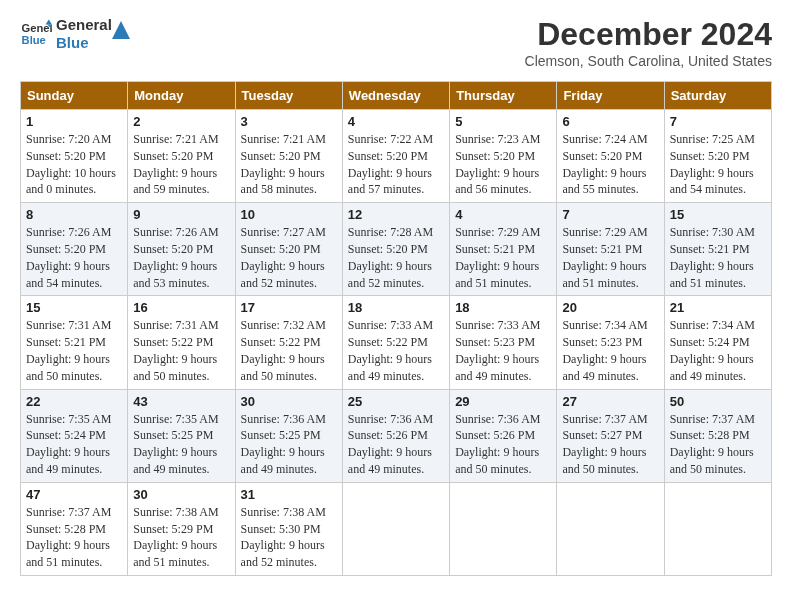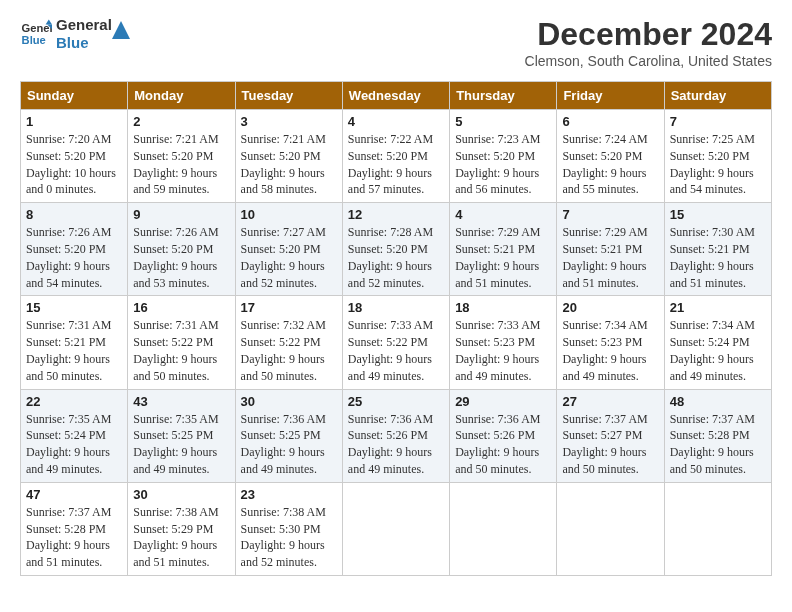--- a/index.html
+++ b/index.html
@@ -228,35 +228,35 @@
           </td>
           <td>
             <span class="day-number">29</span>
             <div class="day-info">Sunrise: 7:36 AM<br>Sunset: 5:26 PM<br>Daylight: 9 hours and 50 minutes.</div>
           </td>
           <td>
             <span class="day-number">27</span>
             <div class="day-info">Sunrise: 7:37 AM<br>Sunset: 5:27 PM<br>Daylight: 9 hours and 50 minutes.</div>
           </td>
           <td>
-            <span class="day-number">48</span>
+            <span class="day-number">50</span>
             <div class="day-info">Sunrise: 7:37 AM<br>Sunset: 5:28 PM<br>Daylight: 9 hours and 50 minutes.</div>
           </td>
         </tr>
         <tr>
           <td>
             <span class="day-number">47</span>
             <div class="day-info">Sunrise: 7:37 AM<br>Sunset: 5:28 PM<br>Daylight: 9 hours and 51 minutes.</div>
           </td>
           <td>
             <span class="day-number">30</span>
             <div class="day-info">Sunrise: 7:38 AM<br>Sunset: 5:29 PM<br>Daylight: 9 hours and 51 minutes.</div>
           </td>
           <td>
-            <span class="day-number">23</span>
+            <span class="day-number">31</span>
             <div class="day-info">Sunrise: 7:38 AM<br>Sunset: 5:30 PM<br>Daylight: 9 hours and 52 minutes.</div>
           </td>
           <td class="empty-cell"></td>
           <td class="empty-cell"></td>
           <td class="empty-cell"></td>
           <td class="empty-cell"></td>
         </tr>
       </tbody>
   </table>
 </div>

